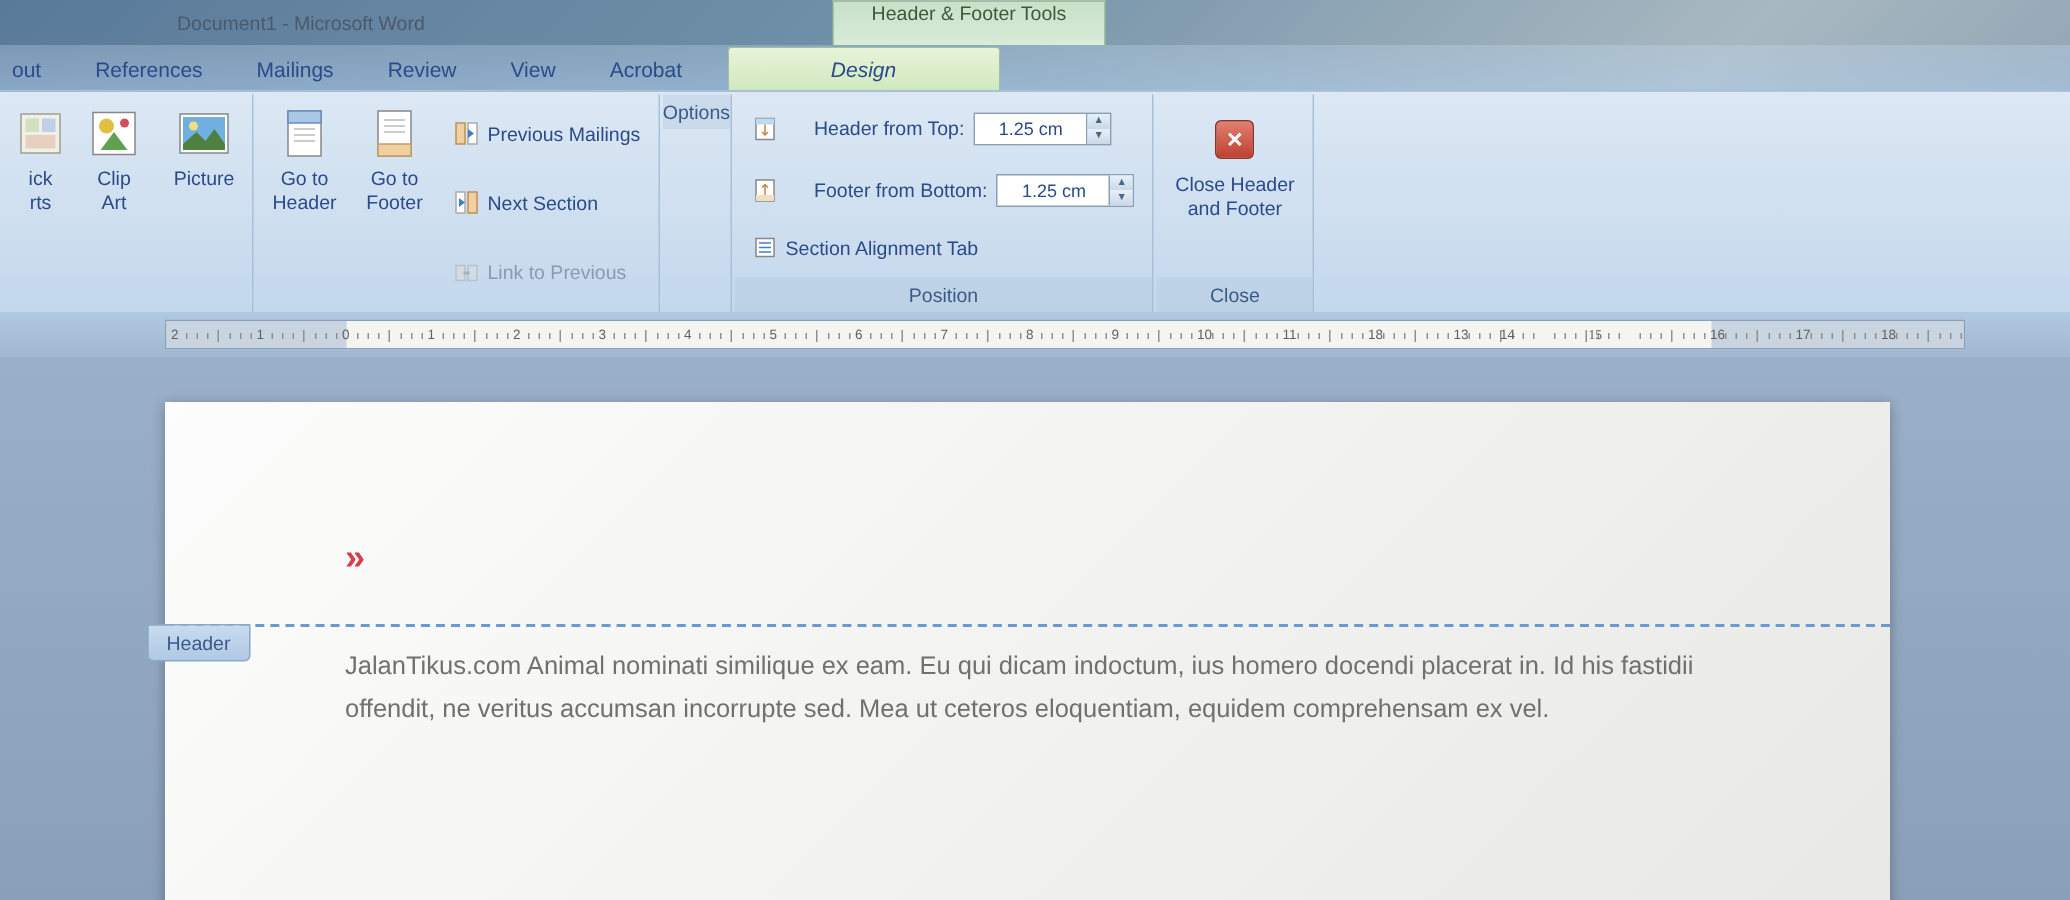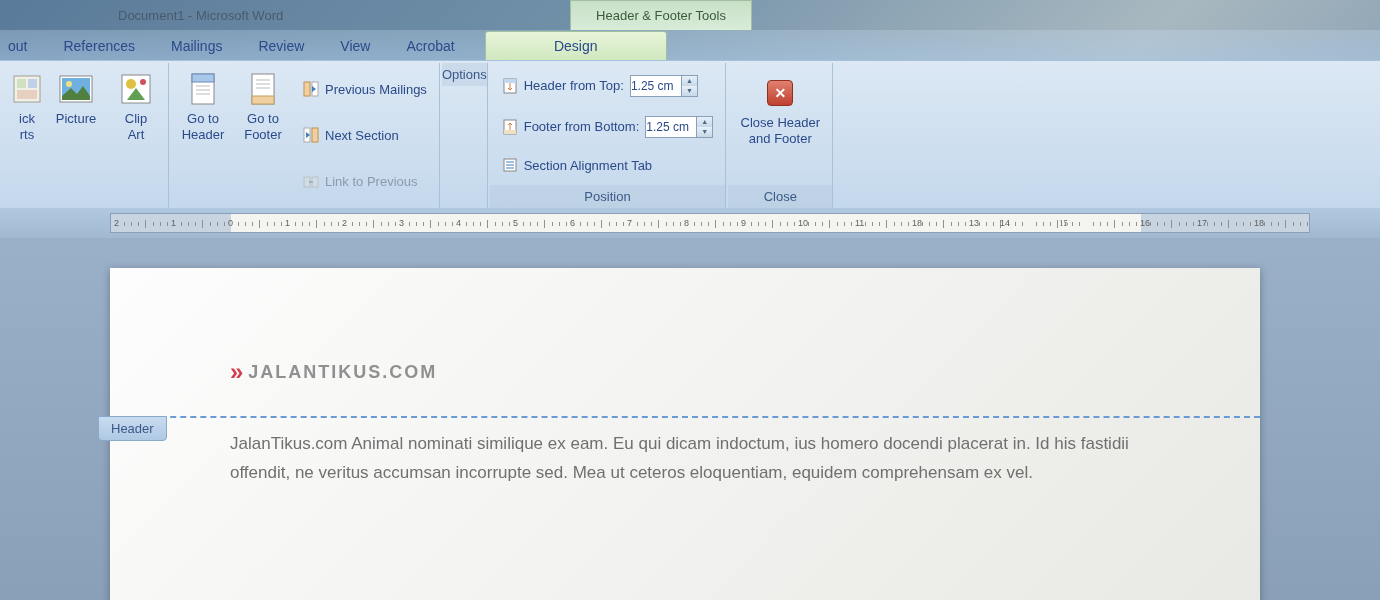--- a/index.html
+++ b/index.html
@@ -1,38 +1,38 @@
 <!DOCTYPE html>
 <html><head>
 <meta charset="utf-8">
 <style>
 * { box-sizing: border-box; margin: 0; padding: 0; font-family: "Segoe UI", Tahoma, sans-serif; }
 body { width: 1380px; height: 600px; overflow: hidden; background: linear-gradient(135deg, #5a7a9a 0%, #7090a8 30%, #a8b8c0 60%, #6080a0 100%); position: relative; }
 .title-bar { height: 30px; display: flex; align-items: center; font-size: 13px; }
 .doc-title { color: #4a5a6a; margin-left: 118px; }
-.tool-title-bg { position: absolute; left: 570px; top: 0; width: 182px; height: 30px; background: linear-gradient(to bottom, #c8e0c8, #d8ecd8); border: 1px solid #a0c0a0; border-bottom: none; display: flex; align-items: center; justify-content: center; color: #3a5a3a; font-size: 13px; }
+.tool-title-bg { position: absolute; left: 555px; top: 0; width: 182px; height: 30px; background: linear-gradient(to bottom, #c8e0c8, #d8ecd8); border: 1px solid #a0c0a0; border-bottom: none; display: flex; align-items: flex-start; justify-content: center; color: #3a5a3a; font-size: 13px; }
 .tab-bar { height: 30px; display: flex; align-items: flex-end; background: linear-gradient(to bottom, rgba(200,220,240,0.3), rgba(180,210,240,0.5)); font-size: 14px; }
 .tab { padding: 6px 18px; color: #2a4a8a; cursor: pointer; }
-.tab.active { background: linear-gradient(to bottom, #e8f4d8, #d0e8c0); border: 1px solid #a0c0a0; border-bottom: none; border-radius: 3px 3px 0 0; position: relative; }
+.tab.active { background: linear-gradient(to bottom, #e8f4d8, #d0e8c0); border: 1px solid #a0c0a0; border-bottom: none; border-radius: 3px 3px 0 0; position: relative; font-style: italic; }
 .tab-design-wrap { margin-left: 0; }
 .ribbon { height: 148px; background: linear-gradient(to bottom, #dce8f4, #c4d8ec); border-top: 1px solid #a8c0d8; display: flex; padding: 2px 0 0 0; font-size: 13px; color: #2a4a8a; }
 .group { border-right: 1px solid #a8c0d8; display: flex; flex-direction: column; height: 100%; position: relative; margin-right: 2px; }
 .group-body { display: flex; flex: 1; padding: 4px; gap: 4px; }
 .group-label { text-align: center; font-size: 13px; color: #3a5a8a; padding: 4px 0; background: rgba(180,200,220,0.4); }
 .big-btn { display: flex; flex-direction: column; align-items: center; justify-content: flex-start; padding: 4px 6px; text-align: center; line-height: 1.2; width: 56px; cursor: pointer; border-radius: 3px; }
 .big-icon { width: 36px; height: 36px; margin-bottom: 4px; display: flex; align-items: center; justify-content: center; }
 .small-btn-col { display: flex; flex-direction: column; justify-content: space-around; padding: 2px 4px; gap: 6px; }
 .small-btn { display: flex; align-items: center; gap: 6px; padding: 2px 4px; cursor: pointer; white-space: nowrap; border-radius: 3px; }
 .small-btn.disabled { color: #8a9ab0; cursor: default; }
 .small-icon { width: 16px; height: 16px; display: inline-flex; align-items: center; justify-content: center; }
 .checkbox { width: 14px; height: 14px; border: 1px solid #6a8aba; background: #f0f4f8; display: inline-flex; align-items: center; justify-content: center; font-size: 11px; color: #2a5a9a; }
 .checkbox.checked::before { content: "✓"; }
 .pos-row { display: flex; align-items: center; gap: 6px; padding: 2px 4px; }
-.pos-label { white-space: nowrap; cursor: default; }
-.spinner { width: 68px; height: 22px; border: 1px solid #8aa0ba; background: white; display: flex; align-items: center; padding: 0 0; font-size: 12px; position: relative; }
+.pos-label { white-space: nowrap; cursor: default; margin-left: 19px; }
+.spinner { width: 92px; height: 22px; border: 1px solid #8aa0ba; background: white; display: flex; align-items: center; padding: 0 16px; font-size: 12px; position: relative; }
 .spinner-btns { position: absolute; right: 0; top: 0; bottom: 0; width: 16px; display: flex; flex-direction: column; border-left: 1px solid #8aa0ba; }
 .spinner-btns div { flex: 1; background: linear-gradient(#e8f0f8,#c8d8e8); display: flex; align-items: center; justify-content: center; font-size: 7px; color: #4a6a8a; cursor: pointer; }
 .close-btn-ico { width: 26px; height: 26px; background: linear-gradient(#e08070,#c04030); border: 1px solid #903020; border-radius: 4px; display: flex; align-items: center; justify-content: center; color: white; font-weight: bold; font-size: 14px; }
 .ruler-area { height: 30px; background: linear-gradient(to bottom, #b0c8e0, #a0b8d0); display: flex; align-items: center; padding-left: 110px; }
 .ruler { height: 20px; background: #f4f4f0; border: 1px solid #8aa0ba; width: 1200px; position: relative; font-size: 9px; color: #606060; overflow: hidden; }
 .ruler-tick { position: absolute; top: 0; bottom: 0; }
 .ruler-num { position: absolute; top: 4px; }
 .doc-area { padding: 30px 0 0 110px; background: linear-gradient(to bottom, #9ab0c8, #8aa0b8); height: 362px; }
 .page { width: 1150px; height: 340px; background: linear-gradient(135deg, #fdfdfd, #e8e8e4); box-shadow: 0 2px 8px rgba(0,0,0,0.3); position: relative; padding: 60px 120px 20px 120px; }
 .header-div { position: absolute; left: 0; right: 0; top: 148px; border-top: 2px dashed #6a9ad6; }
@@ -77,39 +77,39 @@
               <rect x="16" y="5" width="9" height="9" fill="#c0d0e8"></rect>
               <rect x="5" y="16" width="20" height="9" fill="#e8d0c0"></rect>
             </svg>
         </div>
         <span style="white-space:pre-line">ick
 rts</span>
       </div>
       <div class="big-btn">
         <div class="big-icon">
           <svg width="34" height="34">
+              <rect x="3" y="3" width="28" height="28" fill="#fff" stroke="#888"></rect>
+              <circle cx="12" cy="12" r="5" fill="#e0c040"></circle>
+              <path d="M8 28 L17 16 L26 28 Z" fill="#60a050"></path>
+              <circle cx="24" cy="10" r="3" fill="#d05060"></circle>
+            </svg>
+        </div>
+        <span style="white-space:pre-line">Clip
+Art</span>
+      </div>
+      <div class="big-btn">
+        <div class="big-icon">
+          <svg width="34" height="34">
               <rect x="1" y="4" width="32" height="26" fill="#fff" stroke="#888"></rect>
               <rect x="3" y="6" width="28" height="22" fill="#70b0e0"></rect>
               <circle cx="10" cy="12" r="3" fill="#f0e080"></circle>
               <path d="M3 24 L12 16 L18 22 L24 14 L31 24 L31 28 L3 28 Z" fill="#508040"></path>
             </svg>
         </div>
         <span>Picture</span>
-      </div>
-      <div class="big-btn">
-        <div class="big-icon">
-          <svg width="34" height="34">
-              <rect x="3" y="3" width="28" height="28" fill="#fff" stroke="#888"></rect>
-              <circle cx="12" cy="12" r="5" fill="#e0c040"></circle>
-              <path d="M8 28 L17 16 L26 28 Z" fill="#60a050"></path>
-              <circle cx="24" cy="10" r="3" fill="#d05060"></circle>
-            </svg>
-        </div>
-        <span style="white-space:pre-line">Clip
-Art</span>
       </div>
     </div>
   </div>
 
   <div class="group">
     <div class="group-body">
       <div class="big-btn">
         <div class="big-icon">
           <svg width="30" height="34">
               <rect x="4" y="2" width="22" height="30" fill="#fff" stroke="#888"></rect>
@@ -413,19 +413,18 @@
       <div class="ruler-tick" style="left: 1181.5px; border-left: 1px solid rgb(144, 144, 144); height: 4px; top: 8px;"></div>
       <div class="ruler-tick" style="left: 1188.6px; border-left: 1px solid rgb(144, 144, 144); height: 4px; top: 8px;"></div>
       <div class="ruler-tick" style="left: 1195.7px; border-left: 1px solid rgb(144, 144, 144); height: 4px; top: 8px;"></div>
     </div>
 </div>
 
 <div class="doc-area">
   <div class="page">
     <div class="logo">
       <span class="logo-mark">»</span>
-      <span class="logo-text">JALANTIKUS.COM</span>
     </div>
     <div class="header-div"></div>
     <div class="header-tab">Header</div>
     <div class="body-text">JalanTikus.com Animal nominati similique ex eam. Eu qui dicam indoctum, ius homero docendi placerat in. Id his fastidii offendit, ne veritus accumsan incorrupte sed. Mea ut ceteros eloquentiam, equidem comprehensam ex vel.</div>
   </div>
 </div>
 
 </body></html>

